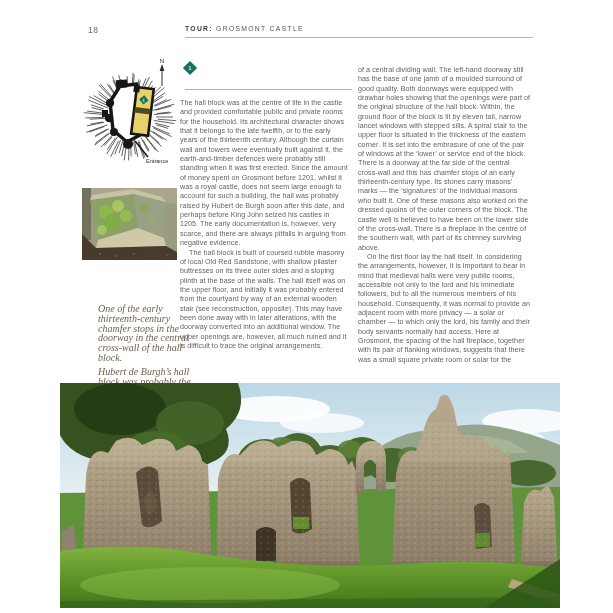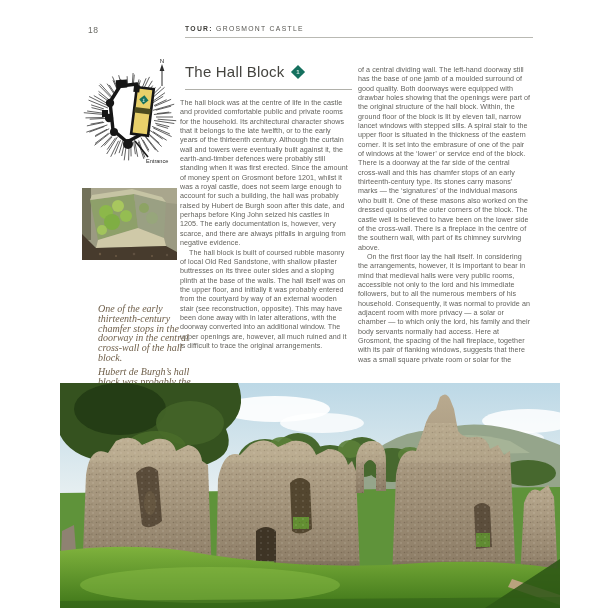--- a/index.html
+++ b/index.html
@@ -151,21 +151,20 @@
         <rect x="51.5" y="53" width="16" height="5.5" fill="#4c4b1f"></rect>
         <rect x="48" y="31" width="6" height="7" fill="#161616"></rect>
         <rect x="56.2" y="41.6" width="6.6" height="6.6" transform="rotate(45 59.5 44.9)" fill="#15705e"></rect>
         <text x="59.5" y="46.9" text-anchor="middle" font-size="4.6" fill="#d8ece5" font-weight="bold">1</text>
       </g>
       <text x="63" y="108" font-size="5.6" fill="#2b2b2b">Entrance</text>
     </svg>
   </div>
 
   <div class="title">
-    <span>The Hall Block</span>
     <span class="diamond">
       <span>1</span>
     </span>
   </div>
   <div class="titlerule"></div>
 
   <div class="col col1">
     <p>The hall block was at the centre of life in the castle and provided comfortable public and private rooms for the household. Its architectural character shows that it belongs to the late twelfth, or to the early years of the thirteenth century. Although the curtain wall and towers were eventually built against it, the earth-and-timber defences were probably still standing when it was first erected. Since the amount of money spent on Grosmont before 1201, whilst it was a royal castle, does not seem large enough to account for such a building, the hall was probably raised by Hubert de Burgh soon after this date, and perhaps before King John seized his castles in 1205. The early documentation is, however, very scarce, and there are always pitfalls in arguing from negative evidence.</p>
     <p class="ind">The hall block is built of coursed rubble masonry of local Old Red Sandstone, with shallow pilaster buttresses on its three outer sides and a sloping plinth at the base of the walls. The hall itself was on the upper floor, and initially it was probably entered from the courtyard by way of an external wooden stair (see reconstruction, opposite). This may have been done away with in later alterations, with the doorway converted into an additional window. The upper openings are, however, all much ruined and it is difficult to trace the original arrangements.</p>
   </div>

